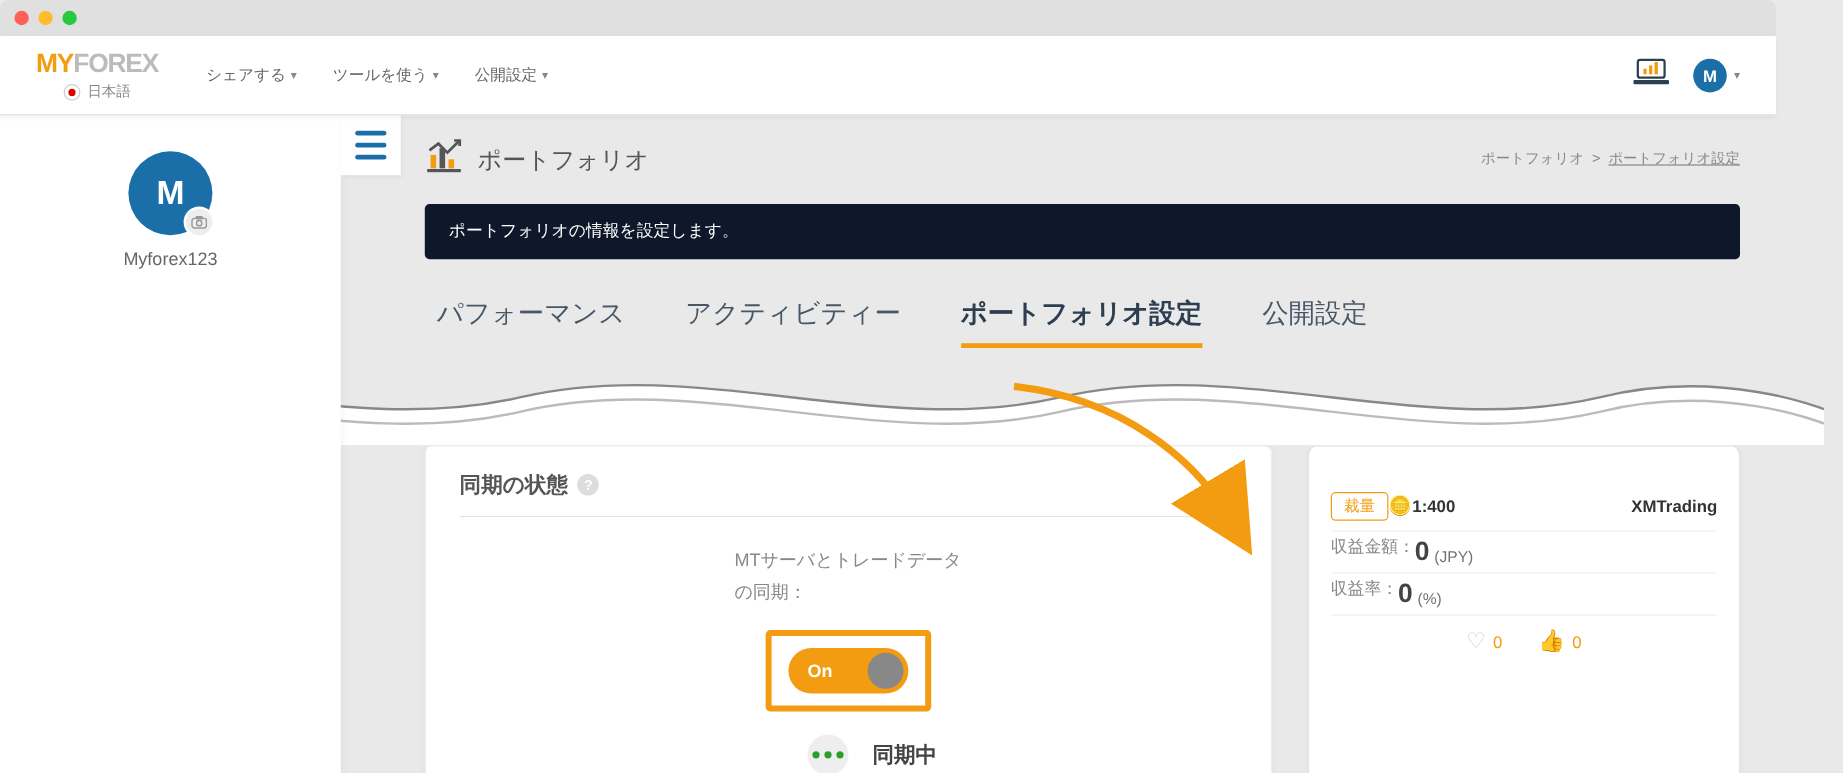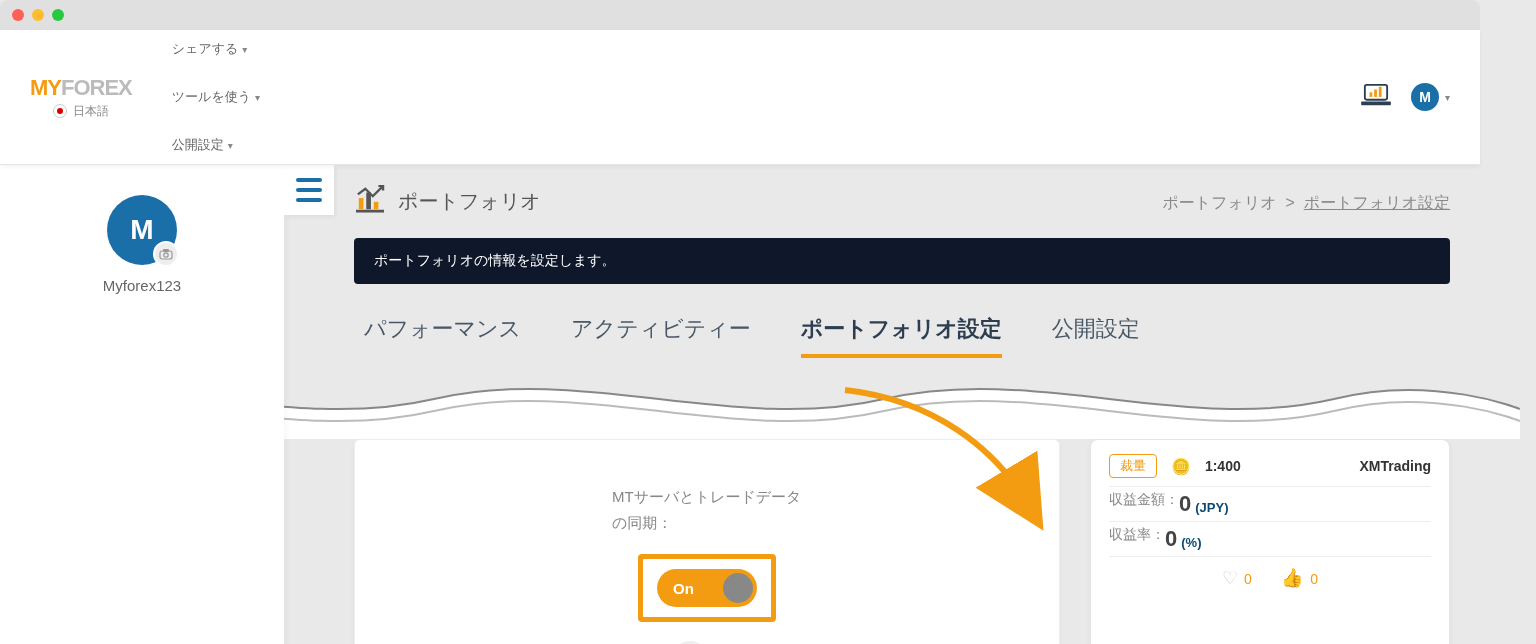--- a/index.html
+++ b/index.html
@@ -46,21 +46,21 @@
     box-shadow:0 2px 4px rgba(0,0,0,0.05);
     position:relative;z-index:5;
   }
   .logo-block{display:flex;flex-direction:column;align-items:center;margin-right:40px;}
   .logo{font-size:22px;font-weight:700;letter-spacing:-1px;}
   .logo .my{color:var(--orange);}
   .logo .forex{color:#bbb;}
   .lang{font-size:12px;color:#888;display:flex;align-items:center;gap:6px;margin-top:2px;}
   .lang-flag{width:14px;height:14px;border-radius:50%;background:#fff;border:1px solid #ccc;display:inline-flex;align-items:center;justify-content:center;}
   .lang-flag::after{content:"";width:6px;height:6px;border-radius:50%;background:#d00;}
-  .nav{display:flex;gap:30px;flex-direction:column;}
+  .nav{display:flex;gap:30px;}
   .nav-item{color:#666;font-size:13px;display:flex;align-items:center;gap:4px;cursor:pointer;}
   .chev{font-size:10px;color:#888;}
   .hdr-right{margin-left:auto;display:flex;align-items:center;gap:20px;}
   .laptop-icon svg{width:30px;height:26px;}
   .avatar-sm{width:28px;height:28px;border-radius:50%;background:var(--blue);color:#fff;display:flex;align-items:center;justify-content:center;font-size:14px;font-weight:600;}
   .content{display:flex;position:relative;}
   .sidebar{
     width:300px;
     background:#fff;
     padding:30px 0 0 0;
@@ -76,21 +76,21 @@
     box-shadow:2px 2px 4px rgba(0,0,0,0.05);
     cursor:pointer;
   }
   .hamburger span{width:26px;height:4px;background:var(--blue);border-radius:2px;}
   .avatar-lg{width:70px;height:70px;border-radius:50%;background:var(--blue);color:#fff;display:flex;align-items:center;justify-content:center;font-size:28px;font-weight:600;position:relative;}
   .cam-badge{position:absolute;bottom:-2px;right:-2px;width:26px;height:26px;border-radius:50%;background:#eee;border:2px solid #fff;display:flex;align-items:center;justify-content:center;color:#999;font-size:12px;}
   .username{margin-top:12px;color:#666;font-size:15px;}
   .main{flex:1;padding:20px 30px 0 70px;position:relative;}
   .page-title{display:flex;align-items:center;gap:12px;font-size:20px;color:#555;font-weight:500;}
   .pt-icon svg{width:32px;height:28px;}
-  .breadcrumb{position:absolute;top:28px;right:30px;font-size:16px;color:#888;}
+  .breadcrumb{position:absolute;top:28px;right:30px;font-size:12px;color:#888;}
   .breadcrumb a{color:#888;text-decoration:underline;}
   .info-banner{
     margin-top:20px;background:#0f172a;color:#fff;
     padding:14px 20px;border-radius:4px;font-size:14px;
   }
   .tabs{display:flex;gap:50px;margin-top:30px;padding-left:10px;border-bottom:1px solid transparent;}
   .tab{color:var(--navy);font-size:22px;padding-bottom:10px;cursor:pointer;opacity:.85;}
   .tab.active{border-bottom:4px solid var(--orange);font-weight:600;opacity:1;}
   .wave-wrap{position:relative;height:80px;margin:0 -70px 0 -370px;width:1536px;}
   .wave-wrap svg{width:100%;height:100%;display:block;}
@@ -118,28 +118,28 @@
   .dots3{display:flex;gap:4px;background:#eee;border-radius:50%;width:34px;height:34px;align-items:center;justify-content:center;}
   .dots3 span{width:6px;height:6px;border-radius:50%;background:#2a9d2a;}
   .status-text{font-size:18px;font-weight:600;color:#444;}
   .arrow{position:absolute;top:-30px;left:380px;}
   .arrow svg{width:260px;height:120px;overflow:visible;}
   .side-card{
     width:360px;background:#fff;border:1px solid #e5e5e5;border-radius:8px;
     padding:14px 18px;box-shadow:0 2px 6px rgba(0,0,0,0.04);
     font-size:14px;
   }
-  .sc-row1{display:flex;align-items:center;gap:14px;padding-bottom:8px;}
+  .sc-row1{display:flex;align-items:center;padding-bottom:8px;margin-top:24px;}
   .badge{border:1.5px solid var(--orange);color:var(--orange);border-radius:4px;padding:2px 10px;font-size:13px;}
   .lev{font-weight:700;color:#333;}
   .broker{font-weight:700;color:#333;margin-left:auto;}
   .coins{font-size:16px;}
   .sc-line{display:flex;justify-content:flex-start;padding:4px 0;border-top:1px solid #eee;color:#888;}
   .sc-val{font-size:22px;font-weight:600;color:#444;}
-  .sc-unit{font-size:13px;color:#0c4a6e;margin-left:4px;vertical-align:middle;font-weight:bold;}
+  .sc-unit{font-size:13px;color:#737373;margin-left:4px;vertical-align:middle;}
   .sc-foot{display:flex;gap:30px;justify-content:center;padding-top:10px;border-top:1px solid #eee;color:var(--orange);}
   .sc-foot .ico{color:#ccc;margin-right:6px;font-size:18px;}
 </style>
 </head>
 <body>
 
 <div class="browser">
   <div class="browser-bar">
     <div class="dot red"></div>
     <div class="dot yellow"></div>
@@ -250,20 +250,24 @@
         <div class="sync-card">
           <div class="arrow">
             <svg viewBox="0 0 260 120">
               <defs>
                   <marker id="ah" markerWidth="12" markerHeight="12" refX="6" refY="6" orient="auto">
                     <path d="M0,0 L12,6 L0,12 Z" fill="#f39c12"></path>
                   </marker>
                 </defs>
               <path d="M110,-20 C200,-10 260,40 290,90" fill="none" stroke="#f39c12" stroke-width="6" marker-end="url(#ah)"></path>
             </svg>
+          </div>
+          <div class="sync-title">
+            <span>同期の状態</span>
+            <span class="help">?</span>
           </div>
           <div class="sync-row">
             <div class="sync-label">MTサーバとトレードデータの同期：</div>
             <div class="toggle-box">
               <div class="toggle">
                 <span>On</span>
                 <div class="toggle-knob"></div>
               </div>
             </div>
             <div class="status-dot-box">

